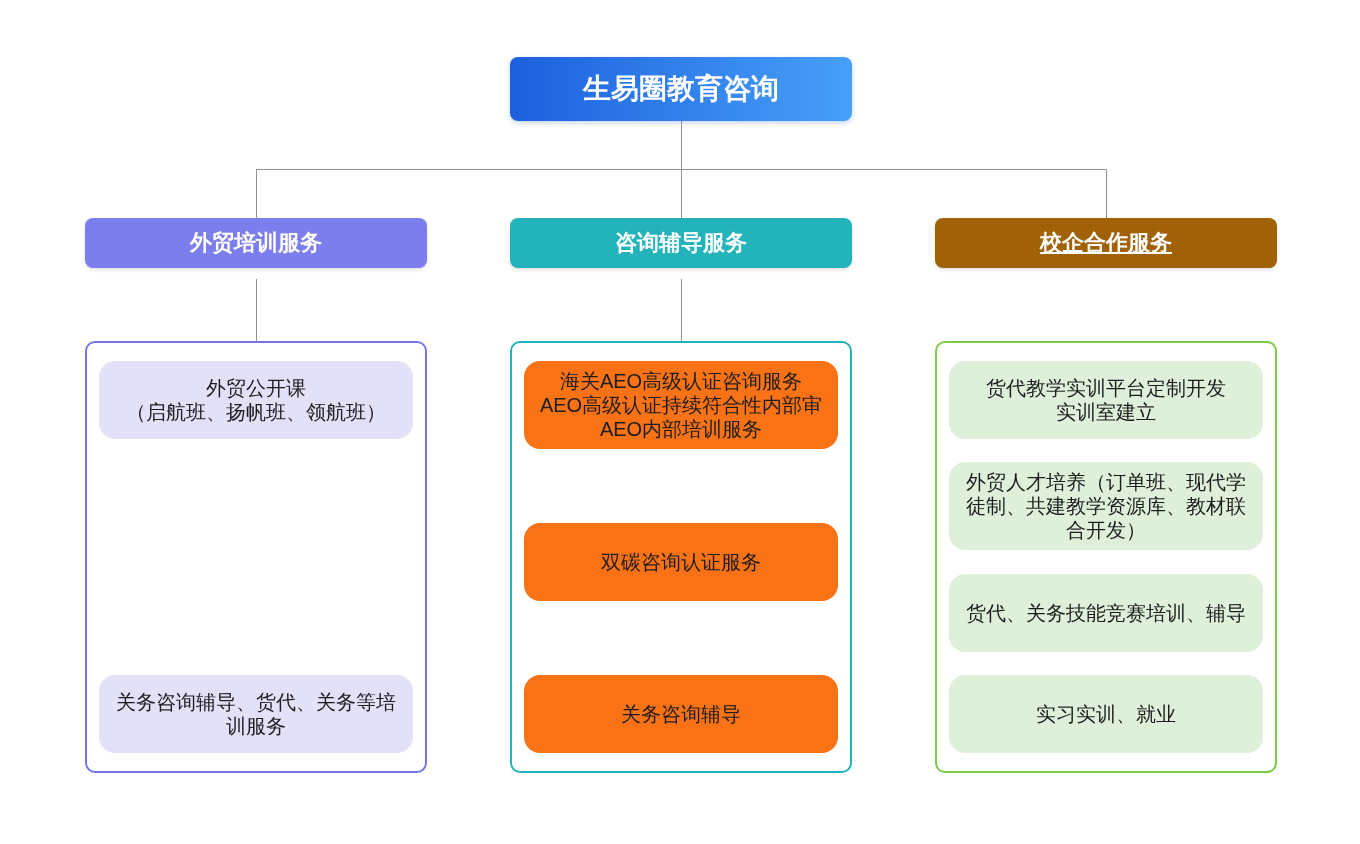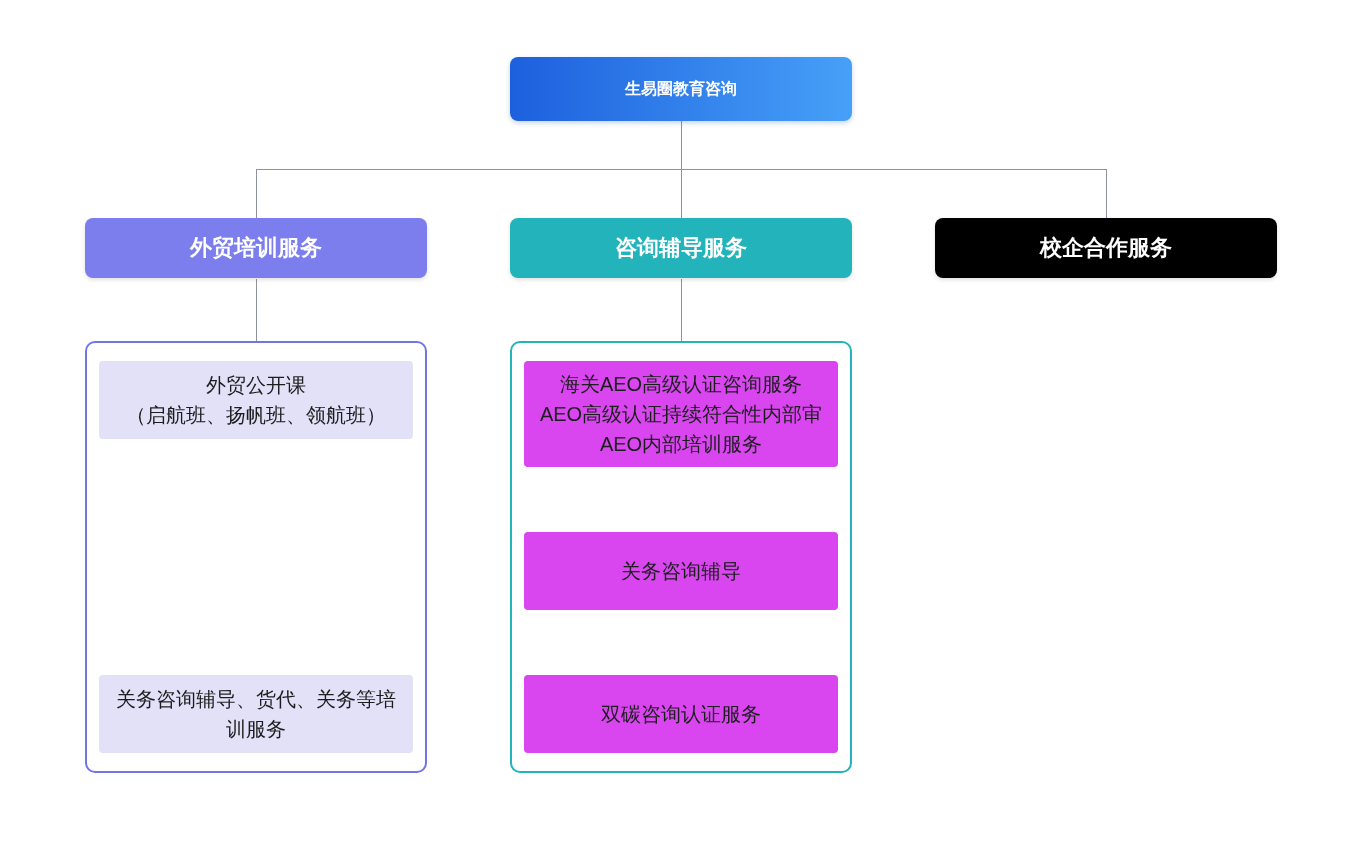--- a/index.html
+++ b/index.html
@@ -28,70 +28,70 @@
     align-items: center;
     justify-content: center;
     text-align: center;
   }
   .root-node {
     left: 510px; top: 57px;
     width: 342px; height: 64px;
     border-radius: 8px;
     background: linear-gradient(90deg, #1d60de 0%, #47a0f8 100%);
     color: #ffffff;
-    font-size: 16px;
+    font-size: 28px;
     font-weight: 700;
     box-shadow: 0 2px 5px rgba(30, 80, 180, 0.25);
   }
   .branch-header {
     top: 218px;
-    width: 342px; height: 60px;
+    width: 342px; height: 50px;
     border-radius: 8px;
     color: #ffffff;
     font-size: 22px;
     font-weight: 700;
     box-shadow: 0 2px 4px rgba(0,0,0,0.12);
   }
   .branch-header.b0 { left: 85px;  background: #7b7eec; }
   .branch-header.b1 { left: 510px; background: #22b3bb; }
-  .branch-header.b2 { left: 935px; background: #000000; }
+  .branch-header.b2 { left: 935px; background: #a16207; text-decoration: underline; }
 
   .branch-container {
     position: absolute;
     top: 341px;
     width: 342px; height: 432px;
     box-sizing: border-box;
     background: #ffffff;
     border-radius: 10px;
     padding: 18px 12px;
     display: flex;
     flex-direction: column;
     justify-content: space-between;
   }
   .branch-container.b0 { left: 85px;  border: 2px solid #7276e5; }
   .branch-container.b1 { left: 510px; border: 2px solid #22b3bb; }
   .branch-container.b2 { left: 935px; border: 2px solid #7bcc43; }
 
   .node-item {
     box-sizing: border-box;
     min-height: 78px;
-    border-radius: 4px;
+    border-radius: 16px;
     display: flex;
     align-items: center;
     justify-content: center;
     text-align: center;
     padding: 8px 10px;
     font-size: 20px;
-    line-height: 30px;
+    line-height: 24px;
     color: #1d1d1f;
     white-space: pre-line;
     word-break: break-all;
   }
   .b0 .node-item { background: #e3e1f7; }
-  .b1 .node-item { background: #d946ef; }
+  .b1 .node-item { background: #f97316; }
   .b2 .node-item { background: #dff0da; }
 </style>
 </head>
 <body>
 
 <div class="canvas">
 
   <svg class="connectors" viewBox="0 0 1360 844" shape-rendering="crispEdges">
     <g stroke="#8d929c" stroke-width="1" fill="none">
       <line x1="681" y1="121" x2="681" y2="169"></line>
@@ -117,21 +117,28 @@
     <div class="node-item">关务咨询辅导、货代、关务等培训服务</div>
   </div>
 
   <div class="node branch-header b1">
     <span>咨询辅导服务</span>
   </div>
   <div class="branch-container b1">
     <div class="node-item">海关AEO高级认证咨询服务
 AEO高级认证持续符合性内部审
 AEO内部培训服务</div>
+    <div class="node-item">双碳咨询认证服务</div>
     <div class="node-item">关务咨询辅导</div>
-    <div class="node-item">双碳咨询认证服务</div>
   </div>
 
   <div class="node branch-header b2">
     <span>校企合作服务</span>
   </div>
+  <div class="branch-container b2">
+    <div class="node-item">货代教学实训平台定制开发
+实训室建立</div>
+    <div class="node-item">外贸人才培养（订单班、现代学徒制、共建教学资源库、教材联合开发）</div>
+    <div class="node-item">货代、关务技能竞赛培训、辅导</div>
+    <div class="node-item">实习实训、就业</div>
+  </div>
 
 </div>
 
 </body></html>

